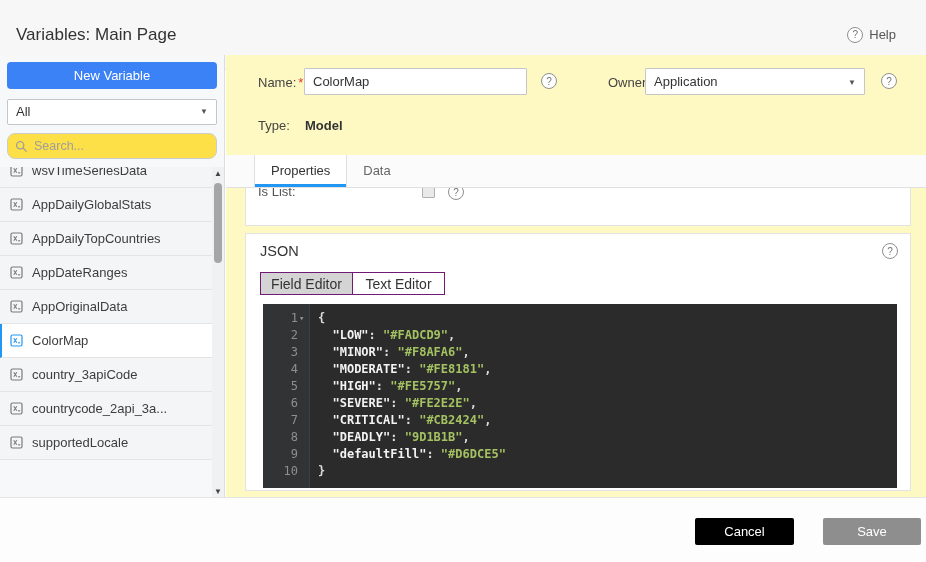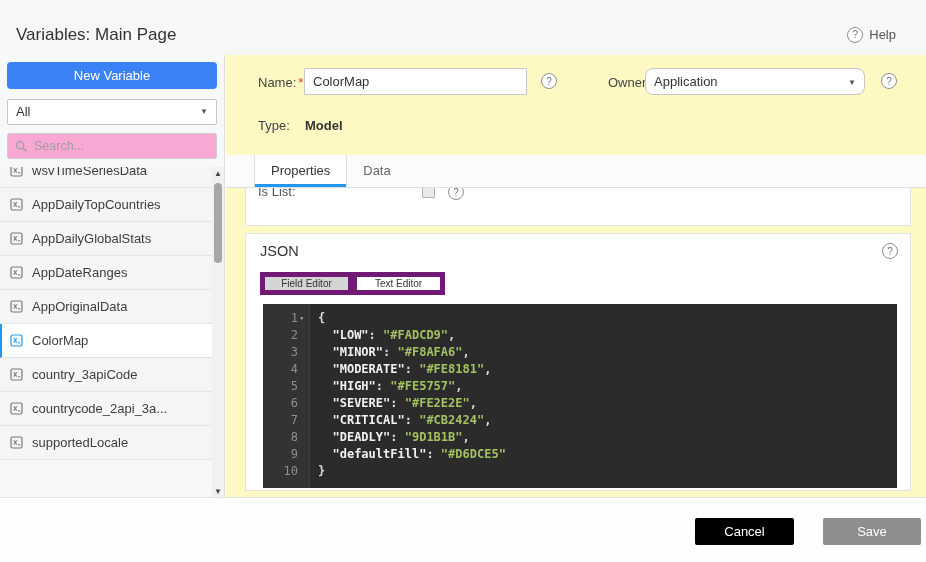--- a/index.html
+++ b/index.html
@@ -37,21 +37,21 @@
     font-size:13px; font-family:inherit; cursor:pointer;
   }
   .filter-select {
     position:absolute; left:7px; top:44px; width:210px; height:26px;
     background:#fff; border:1px solid #c6c6c6; border-radius:2px;
     line-height:24px; padding:0 20px 0 8px; font-size:13px; color:#333; cursor:pointer;
   }
   .caret { position:absolute; right:8px; top:50%; transform:translateY(-50%); font-size:8px; color:#555; }
   .search-box {
     position:absolute; left:7px; top:78px; width:210px; height:26px;
-    background:#f9a8d4; border:1px solid #ccc; border-radius:3px;
+    background:#fde047; border:1px solid #ccc; border-radius:8px;
   }
   .search-box svg { position:absolute; left:7px; top:6px; }
   .search-input {
     width:100%; height:100%; border:none; outline:none; background:transparent;
     padding:0 8px 0 26px; font-size:12.5px; font-family:inherit; color:#333;
   }
   .search-input::placeholder { color:#9e9e9e; }
   .var-list {
     position:absolute; left:0; right:12px; top:112px; bottom:0; overflow:hidden;
   }
@@ -73,21 +73,21 @@
   
   .main { position:absolute; left:226px; top:55px; width:700px; height:442px; background:#fef9c3; }
   .field-label { position:absolute; font-size:13px; color:#444; }
   .req { color:#e53935; margin-left:2px; }
   .name-input {
     position:absolute; left:78px; top:13px; width:223px; height:27px;
     border:1px solid #c6c6c6; border-radius:1px; padding:0 8px; font-size:13px; font-family:inherit; color:#333;
   }
   .owner-select {
     position:absolute; left:419px; top:13px; width:220px; height:27px;
-    background:#fff; border:1px solid #c6c6c6; border-radius:8px;
+    background:#fff; border:1px solid #c6c6c6; border-radius:1px;
     line-height:25px; padding:0 20px 0 8px; font-size:13px; color:#333; cursor:pointer;
   }
   .type-value { font-weight:bold; color:#333; }
   
   .tabs {
     position:absolute; left:0; right:0; top:100px; height:33px;
     background:#fbfbfb; border-bottom:1px solid #e0e0e0;
     display:flex; padding-left:28px;
   }
   .tab { padding:0 16px; line-height:32px; font-size:13px; color:#666; position:relative; cursor:pointer; }
@@ -106,22 +106,22 @@
   .is-list-help { position:absolute; left:202px; top:-4px; }
   
   .panel-json {
     position:absolute; left:19px; top:178px; width:666px; height:258px;
     border:1px solid #e3e3e3; background:#fff;
   }
   .json-title { position:absolute; left:14px; top:9px; font-size:14.5px; color:#333; }
   .json-help { position:absolute; right:12px; top:9px; }
   .mode-toggle { position:absolute; left:14px; top:38px; display:flex; }
   .mode-btn {
-    width:93px; height:23px; border:5px solid #701a75; background:#fff;
-    font-size:10px; font-family:inherit; color:#333; cursor:pointer;
+    width:93px; height:23px; border:1px solid #701a75; background:#fff;
+    font-size:14px; font-family:inherit; color:#333; cursor:pointer;
   }
   .mode-btn + .mode-btn { margin-left:-1px; }
   .mode-btn.active { background:#d4d4d4; }
   
   .editor {
     position:absolute; left:17px; top:70px; width:634px; height:184px;
     background:#2b2b2b; overflow:hidden;
     font-family:"DejaVu Sans Mono", monospace; font-size:12px;
   }
   .gutter-bg { position:absolute; left:0; top:0; bottom:0; width:47px; background:#313335; border-right:1px solid #3e4042; }
@@ -187,31 +187,31 @@
         <span class="list-label">wsvTimeSeriesData</span>
       </div>
       <div class="list-item">
         <span class="var-icon">
           <svg width="13" height="13" viewBox="0 0 13 13">
             <rect x="1" y="1" width="11" height="11" rx="1.5" fill="none" stroke="currentColor" stroke-width="1.2"></rect>
             <path d="M3.8 4.2 L6.8 8.8 M6.8 4.2 L3.8 8.8" stroke="currentColor" stroke-width="1.1" fill="none"></path>
             <path d="M8 8.8 h2.2" stroke="currentColor" stroke-width="1.1"></path>
           </svg>
         </span>
+        <span class="list-label">AppDailyGlobalStats</span>
+      </div>
+      <div class="list-item">
+        <span class="var-icon">
+          <svg width="13" height="13" viewBox="0 0 13 13">
+            <rect x="1" y="1" width="11" height="11" rx="1.5" fill="none" stroke="currentColor" stroke-width="1.2"></rect>
+            <path d="M3.8 4.2 L6.8 8.8 M6.8 4.2 L3.8 8.8" stroke="currentColor" stroke-width="1.1" fill="none"></path>
+            <path d="M8 8.8 h2.2" stroke="currentColor" stroke-width="1.1"></path>
+          </svg>
+        </span>
         <span class="list-label">AppDailyTopCountries</span>
-      </div>
-      <div class="list-item">
-        <span class="var-icon">
-          <svg width="13" height="13" viewBox="0 0 13 13">
-            <rect x="1" y="1" width="11" height="11" rx="1.5" fill="none" stroke="currentColor" stroke-width="1.2"></rect>
-            <path d="M3.8 4.2 L6.8 8.8 M6.8 4.2 L3.8 8.8" stroke="currentColor" stroke-width="1.1" fill="none"></path>
-            <path d="M8 8.8 h2.2" stroke="currentColor" stroke-width="1.1"></path>
-          </svg>
-        </span>
-        <span class="list-label">AppDailyGlobalStats</span>
       </div>
       <div class="list-item">
         <span class="var-icon">
           <svg width="13" height="13" viewBox="0 0 13 13">
             <rect x="1" y="1" width="11" height="11" rx="1.5" fill="none" stroke="currentColor" stroke-width="1.2"></rect>
             <path d="M3.8 4.2 L6.8 8.8 M6.8 4.2 L3.8 8.8" stroke="currentColor" stroke-width="1.1" fill="none"></path>
             <path d="M8 8.8 h2.2" stroke="currentColor" stroke-width="1.1"></path>
           </svg>
         </span>
         <span class="list-label">AppDateRanges</span>

